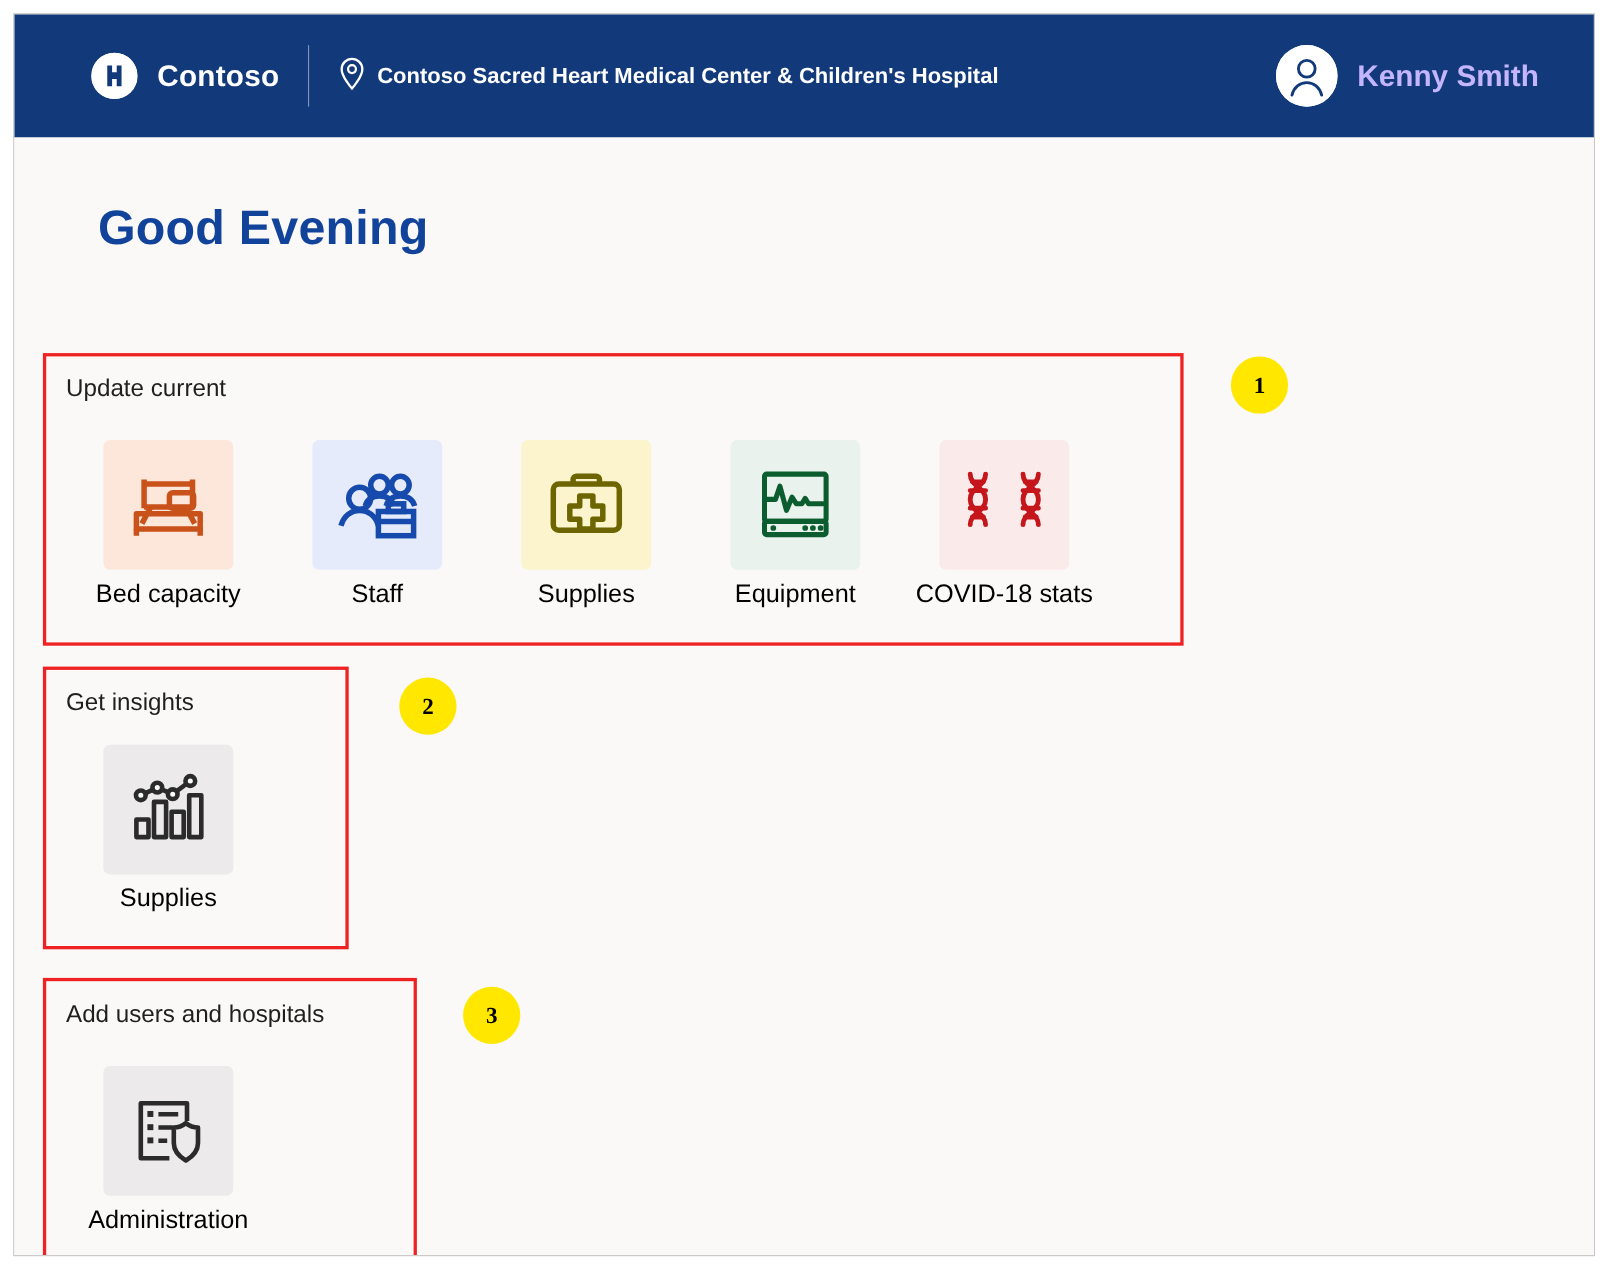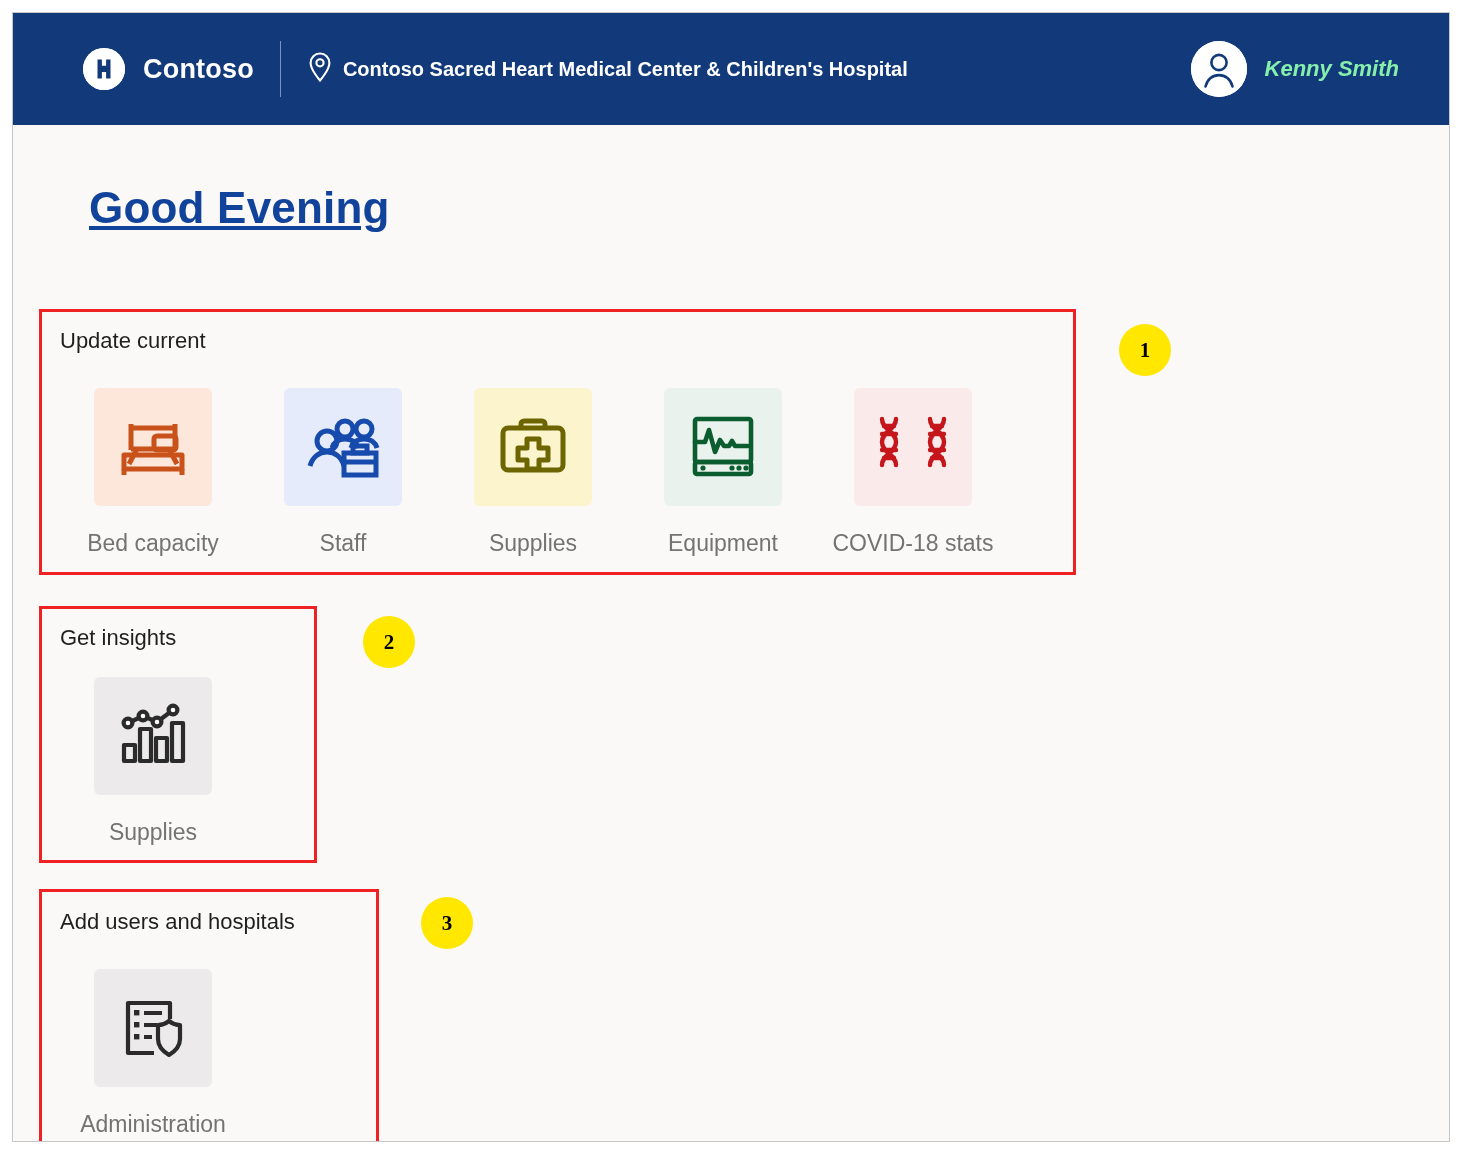--- a/index.html
+++ b/index.html
@@ -94,44 +94,42 @@
     width: 56px;
     height: 56px;
     border-radius: 50%;
     background: #ffffff;
     display: flex;
     align-items: center;
     justify-content: center;
     flex: none;
   }
   .user-name {
-    color: #86efac;
-    font-size: 22px;
-    font-weight: bold;
-    white-space: nowrap;
-    font-style: italic;
+    color: #c4b5fd;
+    font-size: 27px;
+    font-weight: bold;
+    white-space: nowrap;
   }
   
   .page-body {
     position: absolute;
     left: 0;
     top: 112px;
     right: 0;
     bottom: 0;
     background: #faf9f7;
   }
   .greeting {
     position: absolute;
     left: 76px;
     top: 58px;
     font-size: 44px;
     font-weight: bold;
     color: #12439b;
     letter-spacing: .2px;
-    text-decoration: underline;
   }
   
   .group {
     position: absolute;
     box-sizing: border-box;
     border: 3px solid #ee2223;
   }
   .group-title {
     position: absolute;
     font-size: 22px;
@@ -151,23 +149,23 @@
   }
   .tile-icon {
     width: 118px;
     height: 118px;
     border-radius: 6px;
     display: flex;
     align-items: center;
     justify-content: center;
   }
   .tile-label {
-    margin-top: 24px;
+    margin-top: 8px;
     font-size: 23px;
-    color: #737373;
+    color: #000000;
     white-space: nowrap;
     text-align: center;
   }
   
   .badge {
     position: absolute;
     width: 52px;
     height: 52px;
     border-radius: 50%;
     background: #ffe700;
@@ -222,21 +220,21 @@
         </span>
         <span class="user-name">Kenny Smith</span>
       </div>
 
     </div>
 
     <div class="page-body">
 
       <div class="greeting">Good Evening</div>
 
-      <div class="group" style="left:26px; top:184px; width:1037px; height:266px;">
+      <div class="group" style="left:26px; top:196px; width:1037px; height:266px;">
         <div class="group-title" style="left:18px; top:16px;">Update current</div>
 
         <div class="tile-row" style="left:16px; top:76px;">
 
           <div class="tile">
             <div class="tile-icon" style="background:#fce7da;">
               <svg width="78" height="78" viewBox="0 0 78 78">
                 <g fill="none" stroke="#c8521a" stroke-width="5" stroke-linejoin="round">
                   <path d="M17 16v26"></path>
                   <path d="M61 16v26"></path>

